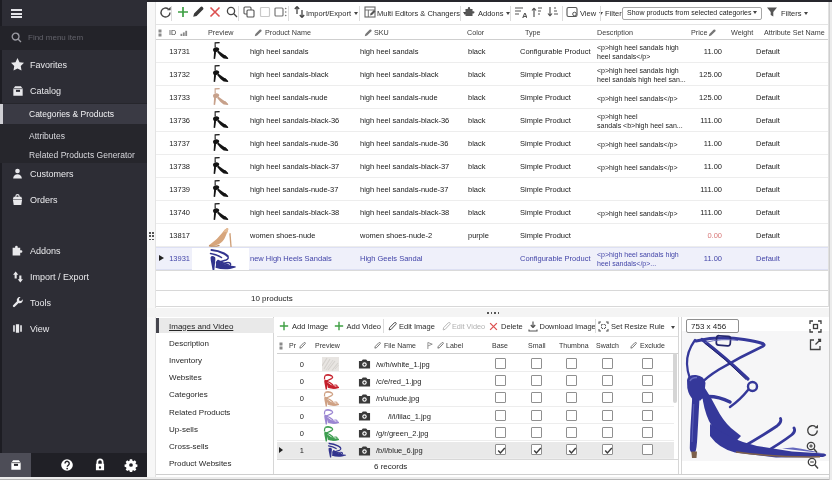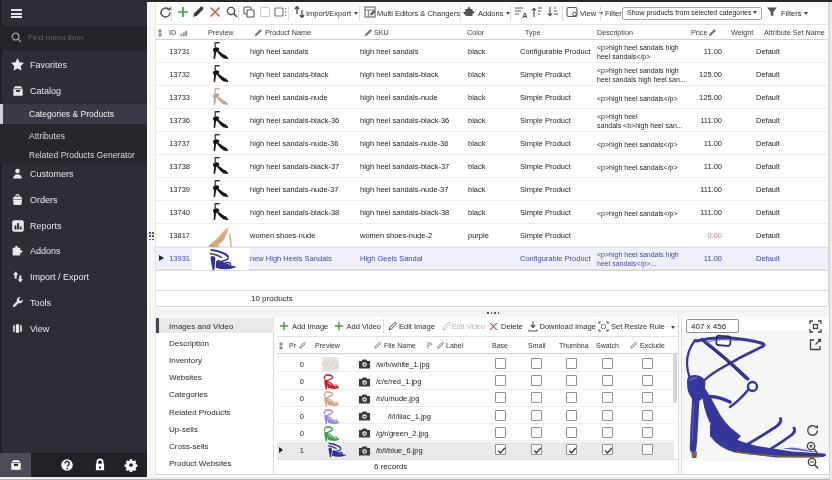--- a/index.html
+++ b/index.html
@@ -15,21 +15,21 @@
 
 .tbtxt{position:absolute;font-size:7.5px;color:#2b2b2b;top:7px;}
 .tsep{position:absolute;top:4px;height:15px;width:1px;background:#dcdcdc;}
 .caret{display:inline-block;width:0;height:0;border-left:2.6px solid transparent;border-right:2.6px solid transparent;border-top:3.2px solid #444;vertical-align:1.5px;margin-left:3px;}
 
 .hcell{position:absolute;top:28px;font-size:7.2px;color:#3a3a3a;}
 .grow{position:absolute;left:156px;width:672px;height:23px;border-bottom:1px solid #ededed;}
 .gc{position:absolute;font-size:7.5px;color:#222;top:7px;white-space:nowrap;}
 .desc{position:absolute;font-size:7px;color:#333;top:3px;line-height:9px;white-space:nowrap;}
 
-.tab{position:absolute;left:156px;width:130px;height:17.2px;font-size:8px;color:#262626;line-height:17.2px;}
+.tab{position:absolute;left:156px;width:130px;height:17.2px;font-size:8px;color:#262626;line-height:17.2px;text-decoration:underline;}
 .tab .lbl{position:absolute;left:13px;}
 
 .sgrow{position:absolute;left:277px;width:397px;height:17.2px;border-bottom:1px solid #ededed;}
 .sgc{position:absolute;font-size:7.5px;color:#1d1d1d;top:4.5px;white-space:nowrap;}
 .cb{position:absolute;top:3px;width:11px;height:11px;border:1px solid #909090;background:#fff;border-radius:1px;}
 .shcell{position:absolute;top:341.5px;font-size:7px;color:#333;}
 </style></head>
 <body>
 <div id="app">
 
@@ -73,29 +73,20 @@
       <svg width="13" height="13" viewBox="0 0 24 24">
         <path fill="#e9e9ec" d="M12 2a4 4 0 014 4v1h3l1.5 4H3.5L5 7h3V6a4 4 0 014-4zm0 2a2 2 0 00-2 2v1h4V6a2 2 0 00-2-2zM3.5 12h17L19 22H5z"></path>
       </svg>
       <span class="lbl">Orders</span>
     </div>
 <div class="mitem" style="top:162px;">
       <svg width="13" height="13" viewBox="0 0 24 24">
         <path fill="#e9e9ec" d="M12 3a4.3 4.3 0 110 8.6A4.3 4.3 0 0112 3zm-8 18c0-4.4 3.6-7.5 8-7.5s8 3.1 8 7.5z"></path>
       </svg>
       <span class="lbl">Customers</span>
-    </div>
-<div class="mitem" style="top:214px;">
-      <svg width="14" height="14" viewBox="0 0 24 24">
-        <rect x="2" y="2" width="20" height="20" rx="4" fill="#e9e9ec"></rect>
-        <rect x="6" y="11" width="3.2" height="7" fill="#2d2d35"></rect>
-        <rect x="10.5" y="7" width="3.2" height="11" fill="#2d2d35"></rect>
-        <rect x="15" y="13" width="3.2" height="5" fill="#2d2d35"></rect>
-      </svg>
-      <span class="lbl">Reports</span>
     </div>
 <div class="mitem" style="top:239px;">
       <svg width="13" height="13" viewBox="0 0 24 24">
         <path fill="#e9e9ec" d="M10 3a2.4 2.4 0 012.4 2.4V7H17v4.5h1.6a2.4 2.4 0 110 4.8H17V21H3V7h4.6V5.4A2.4 2.4 0 0110 3z"></path>
       </svg>
       <span class="lbl">Addons</span>
     </div>
 <div class="mitem" style="top:291px;">
       <svg width="13" height="13" viewBox="0 0 24 24">
         <path fill="#e9e9ec" d="M21.6 6.2a5.5 5.5 0 01-7.5 6.6L7 20a2.2 2.2 0 01-3.1-3.1l7.2-7.1a5.5 5.5 0 016.6-7.5l-3 3 .7 3.3 3.3.7z"></path>
@@ -703,21 +694,21 @@
 <path d="M710 424 Q730 440 757 446 L792 451.5 824 453.5 Q829 455 823 457 L776 457.5 735 452.5 Q719 448.5 710 436 Z" fill="#35389a"></path>
 <path d="M736 452 Q776 457.5 820 456.8" stroke="#7d604b" stroke-width="1.5" fill="none"></path>
 <path d="M782 448.5 L821 453 Q810 450 793 447.5 Z" fill="#6468bd"></path>
 <path d="M690 381 Q691.5 377.5 697 377.5" stroke="#686cc2" stroke-width="1.5" fill="none"></path>
 <path d="M693.6 402 L691.8 440" stroke="#4putrid" stroke-width="0" fill="none"></path>
 <path d="M693.8 404 L692 442" stroke="#5a5eb5" stroke-width="1" fill="none"></path>
 <path d="M705 342.5 Q722 338 738 340.5" stroke="#5a5eb5" stroke-width="0.9" fill="none"></path>
 <path d="M704.5 343 Q726 359 746 379.5" stroke="#181a60" stroke-width="0.9" fill="none"></path>
 </svg>
 <div class="abs" style="left:686px;top:319px;width:53px;height:14px;border:1px solid #8f8f8f;border-radius:2px;background:#fff;"></div>
-<span class="abs txt" style="left:691px;top:322px;font-size:8px;color:#222;">407 x 456</span>
+<span class="abs txt" style="left:691px;top:322px;font-size:8px;color:#222;">753 x 456</span>
 <svg class="abs" style="left:809px;top:320px" width="13" height="13" viewBox="0 0 13 13">
         <g stroke="#3f3f3f" stroke-width="1.3" fill="none">
           <path d="M1 4V1h3M9 1h3v3M12 9v3H9M4 12H1V9"></path>
           <rect x="4.5" y="4.5" width="4" height="4"></rect>
         </g>
       </svg>
 <svg class="abs" style="left:809px;top:338px" width="13" height="13" viewBox="0 0 13 13">
         <g stroke="#3f3f3f" stroke-width="1.3" fill="none">
           <path d="M9 1.5h2.5V4M11.3 1.7L6.5 6.5M5 2H1.5v9.5H11V8"></path>
         </g>

